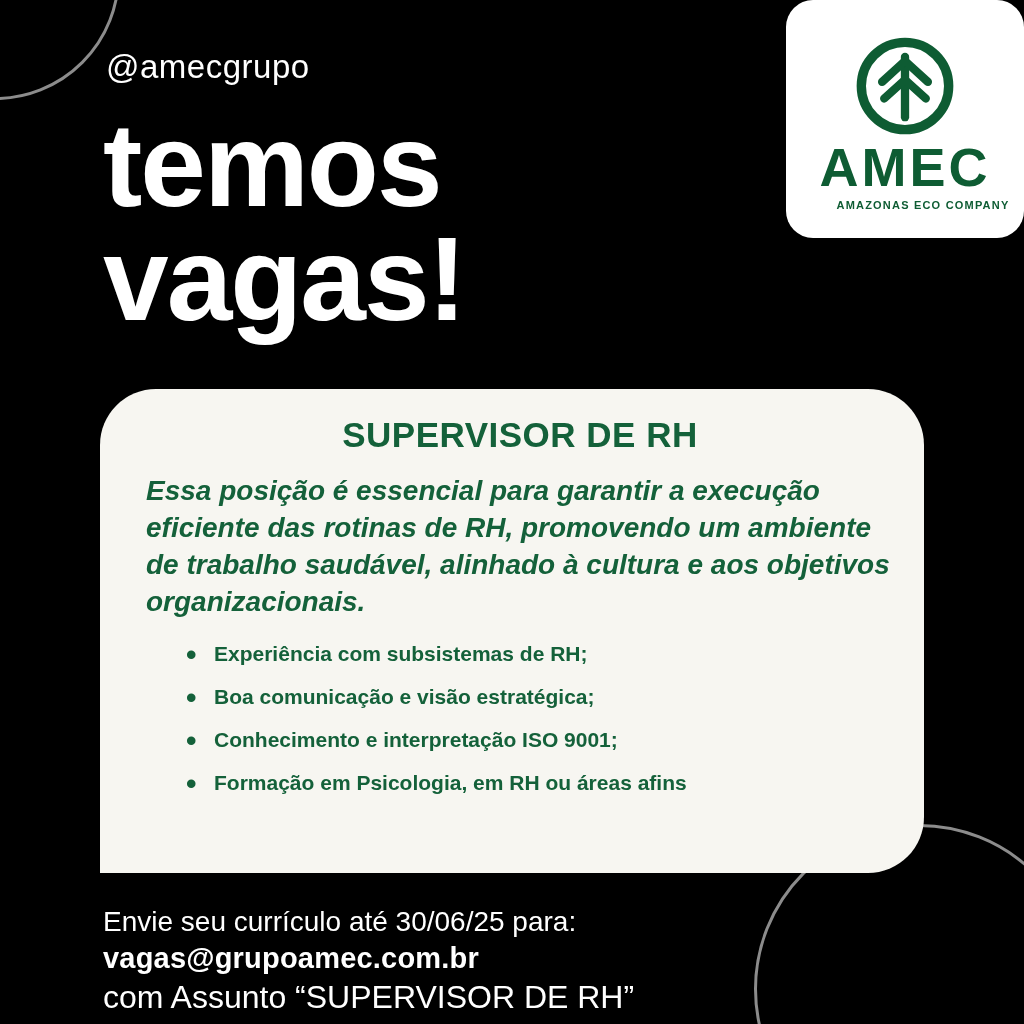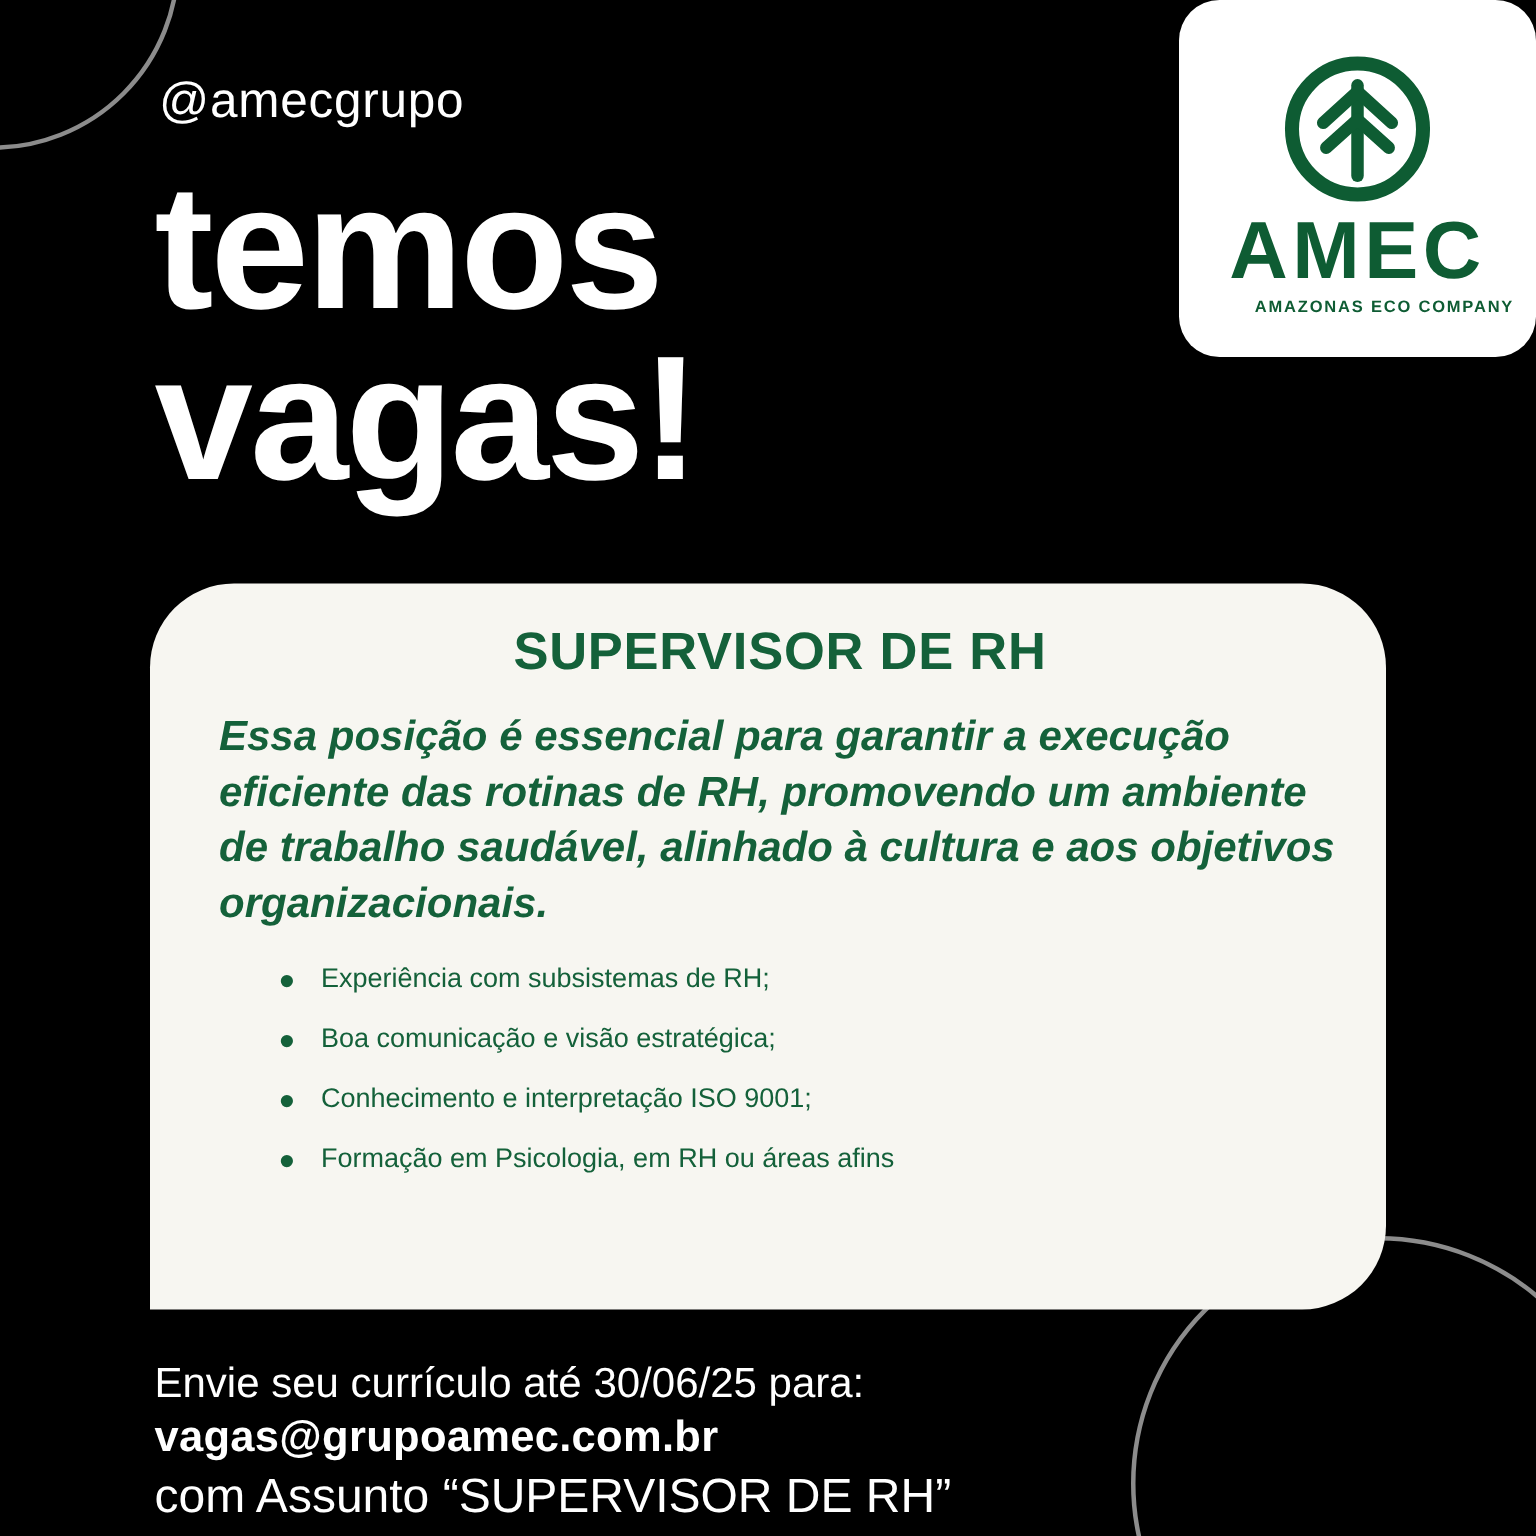--- a/index.html
+++ b/index.html
@@ -109,23 +109,24 @@
     padding:0 6px;
   }
   .bullets {
     list-style:none;
     margin-top:22px;
     padding-left:46px;
   }
   .bullets li {
     position:relative;
     color:#14613a;
-    font-size:18px;
+    font-size:21px;
     line-height:1.0;
     padding:0 0 22px 28px;
+    font-weight:bold;
   }
   .bullets li::before {
     content:"•";
     position:absolute;
     left:0; top:-3px;
     font-size:30px;
     color:#14613a;
   }
   
   .footer {

